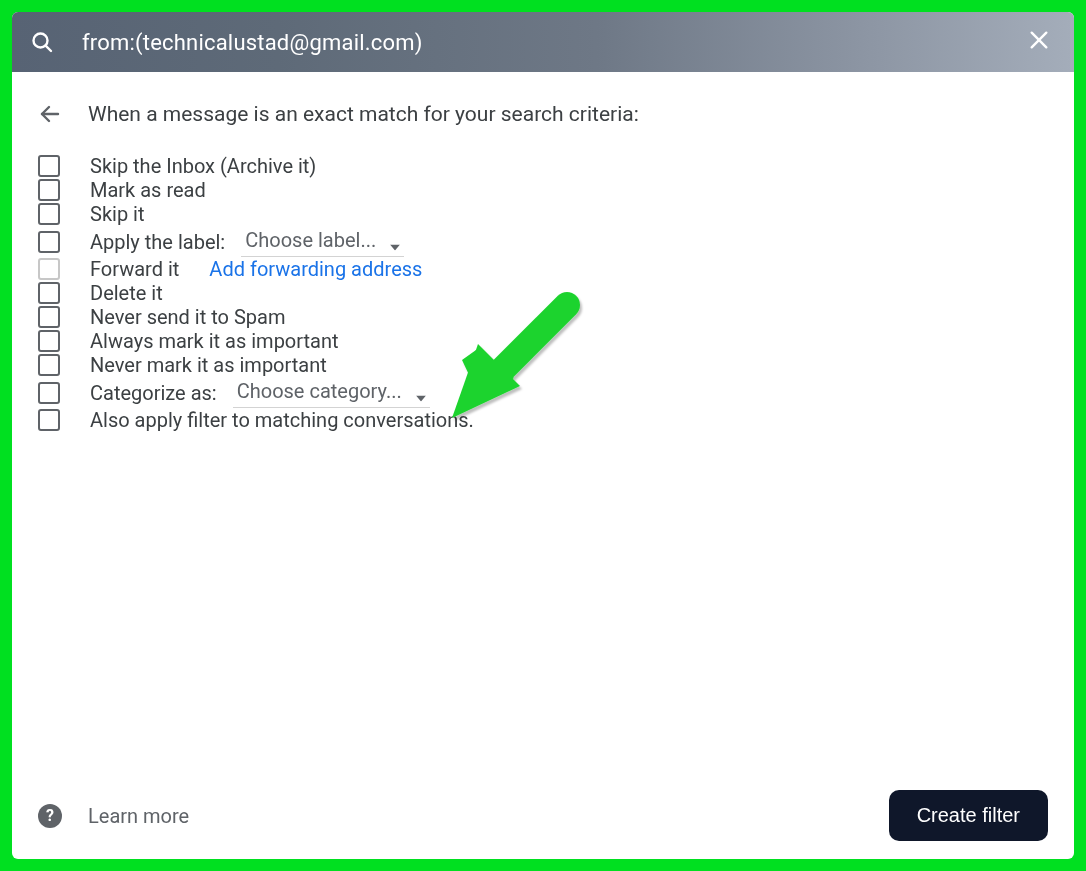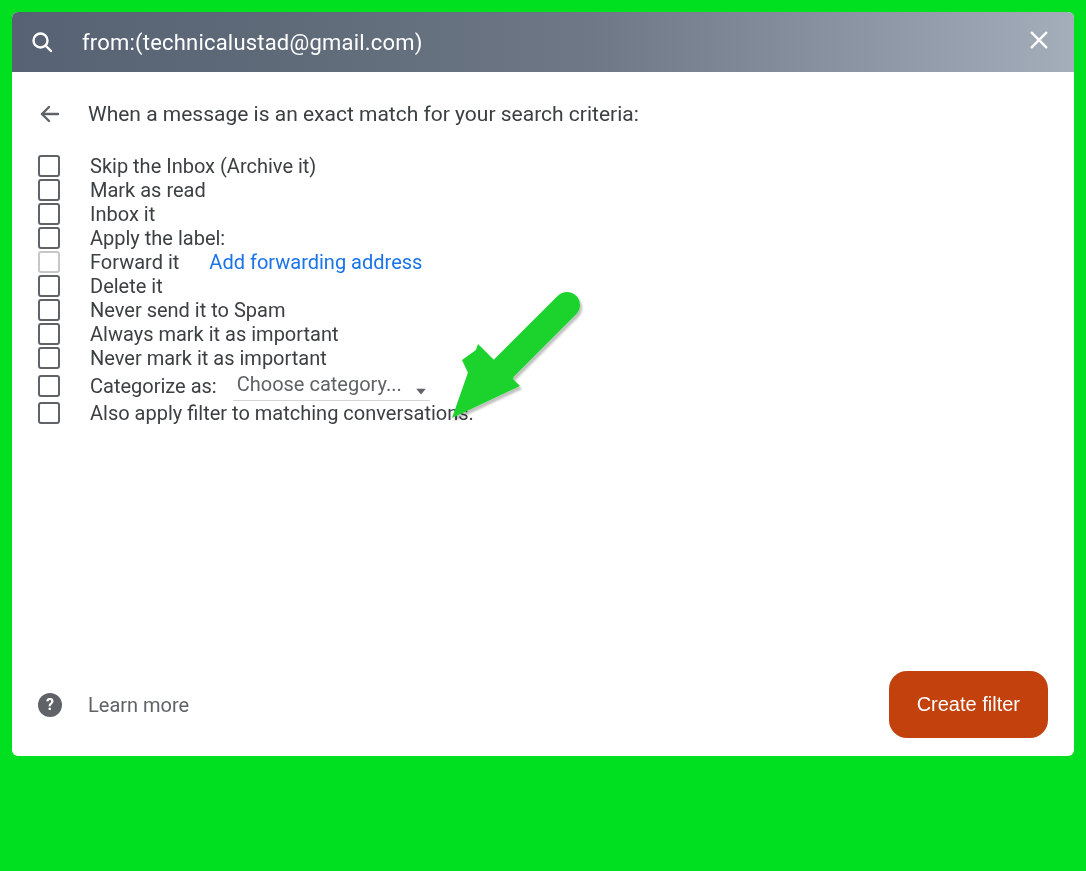--- a/index.html
+++ b/index.html
@@ -6,21 +6,21 @@
   body {
     font-family: 'Google Sans', Roboto, Arial, sans-serif;
     background: #00e020;
     width: 1086px;
     height: 871px;
     padding: 12px;
     overflow: hidden;
   }
   .frame {
     width: 1062px;
-    height: 744px;
+    height: 847px;
     background: #fff;
     border-radius: 6px;
     overflow: hidden;
     position: relative;
   }
   
   .search-bar {
     height: 60px;
     background: linear-gradient(90deg,#576374 0%,#5e6a78 25%,#6e7886 55%,#8c95a3 80%,#a4adba 100%);
     display: flex;
@@ -126,27 +126,27 @@
     font-size:20px;
     cursor:pointer;
   }
   .help-icon {
     width:24px;height:24px;border-radius:50%;
     background:#5f6368;color:#fff;
     display:flex;align-items:center;justify-content:center;
     font-size:16px;font-weight:bold;
   }
   .create-btn {
-    background:#c2410c;
+    background:#0f172a;
     color:#fff;
     font-size:20px;
     font-weight:500;
-    padding: 22px 28px;
+    padding: 14px 28px;
     border:none;
-    border-radius:18px;
+    border-radius:10px;
     cursor:pointer;
   }
   
   .arrow-annotation {
     position:absolute;
     left: 420px;
     top: 278px;
     pointer-events:none;
   }
 </style>
@@ -190,27 +190,35 @@
         <div class="option-label">Skip the Inbox (Archive it)</div>
       </div>
 
       <div class="option-row">
         <div class="checkbox"></div>
         <div class="option-label">Mark as read</div>
       </div>
 
       <div class="option-row">
         <div class="checkbox"></div>
-        <div class="option-label">Inbox it</div>
+        <div class="option-label">Skip it</div>
       </div>
 
       <div class="option-row">
         <div class="checkbox"></div>
         <div class="option-label">
           <span>Apply the label:</span>
+          <span class="dropdown">
+            <span>Choose label...</span>
+            <span class="caret">
+              <svg width="10" height="6" viewBox="0 0 10 6">
+                  <path d="M0 0 L5 6 L10 0 Z" fill="#5f6368"></path>
+                </svg>
+            </span>
+          </span>
         </div>
       </div>
 
       <div class="option-row">
         <div class="checkbox disabled"></div>
         <div class="option-label">
           <span>Forward it</span>
           <span class="forward-link">Add forwarding address</span>
         </div>
       </div>

